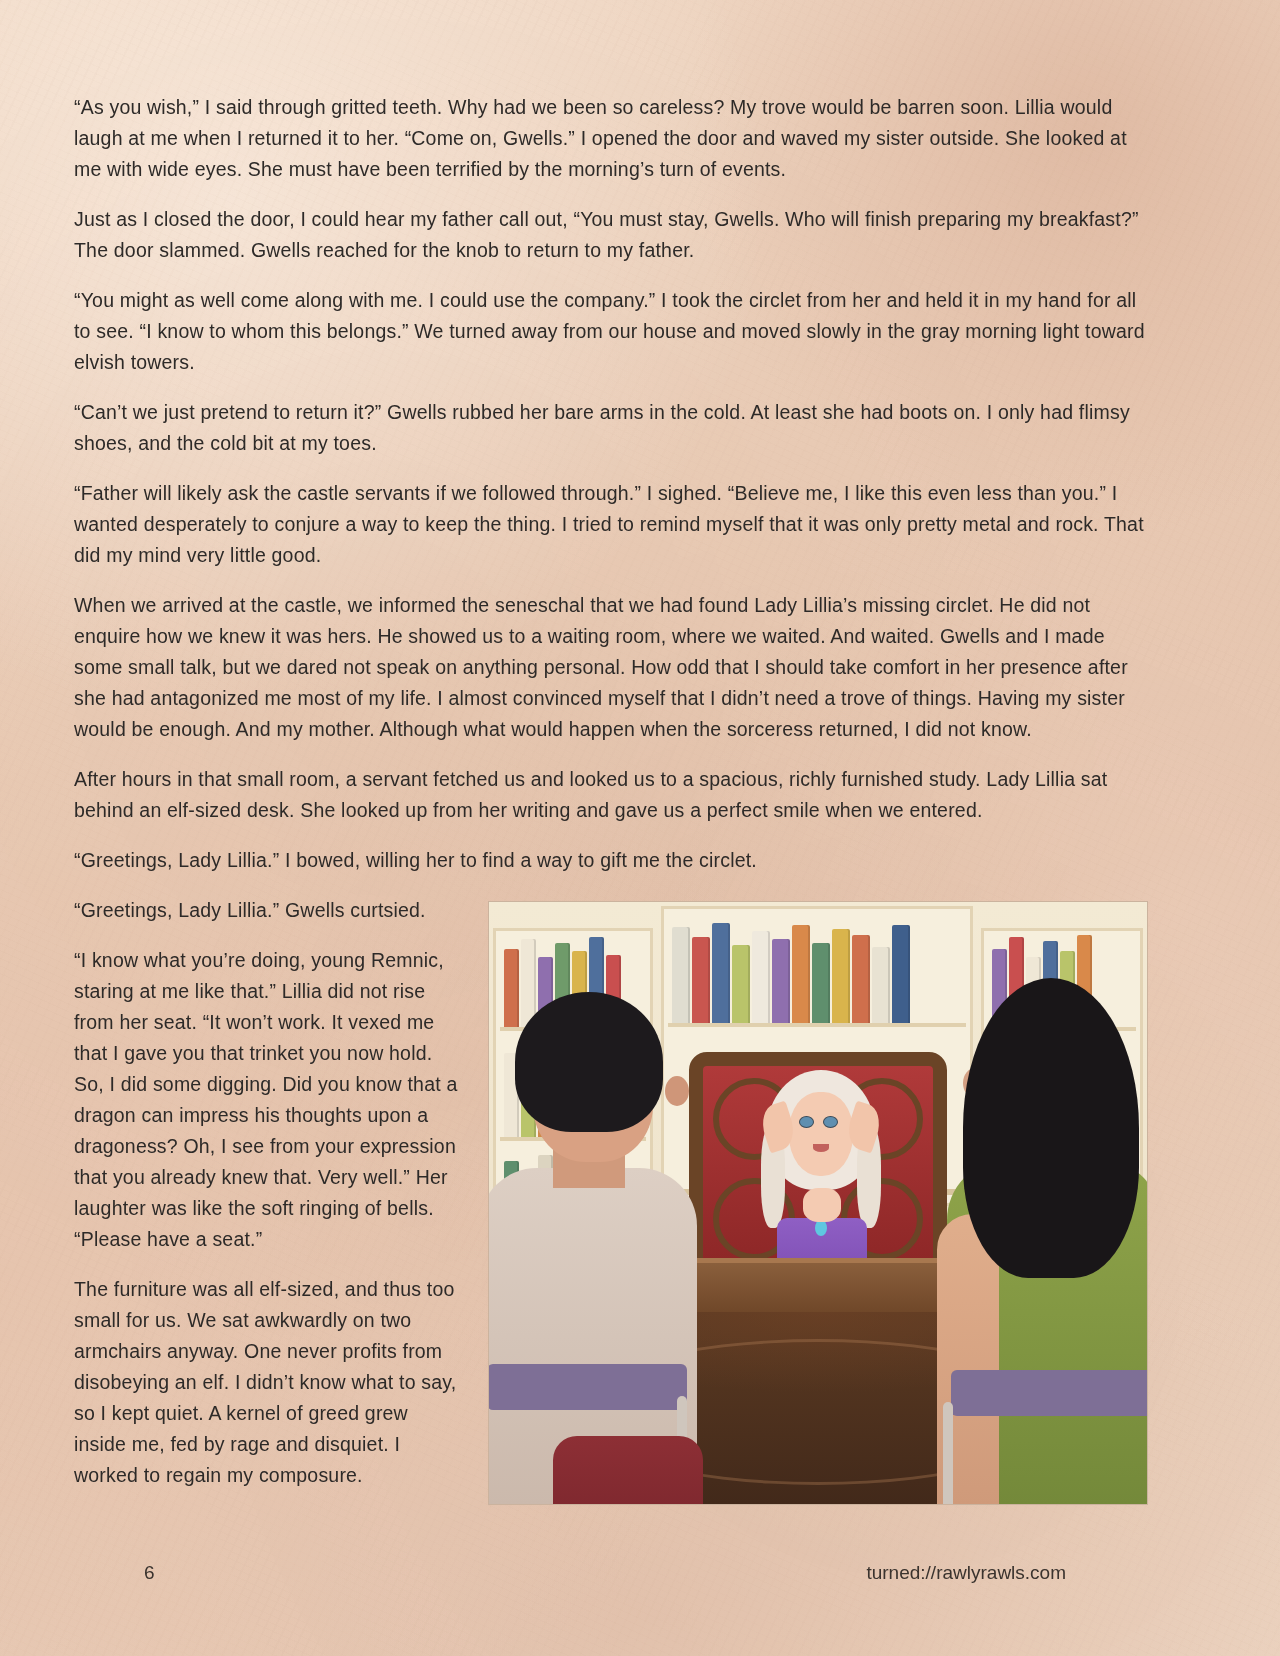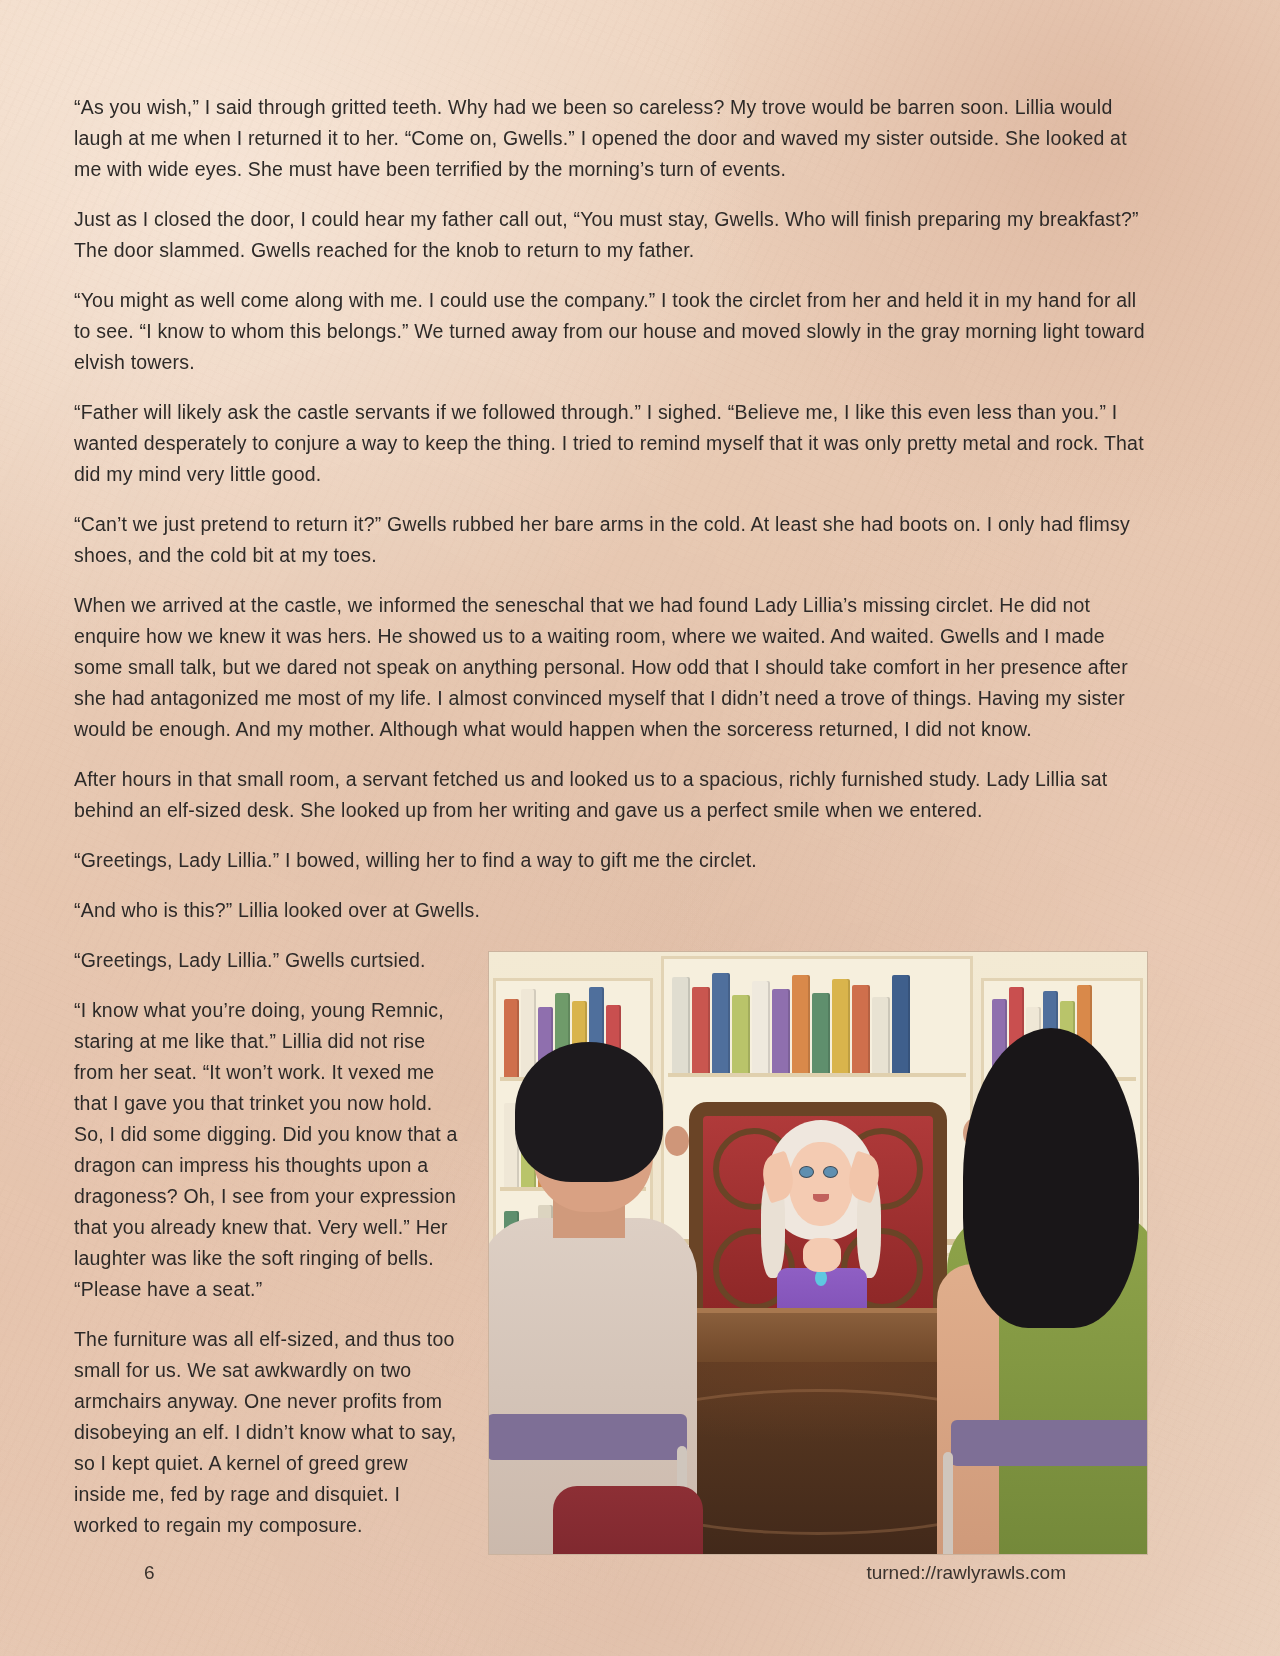--- a/index.html
+++ b/index.html
@@ -223,26 +223,25 @@
 
 <div class="page">
   <div class="grain"></div>
 </div>
 
 <div class="content clearfix">
 
   <p class="para">“As you wish,” I said through gritted teeth. Why had we been so careless? My trove would be barren soon. Lillia would laugh at me when I returned it to her. “Come on, Gwells.” I opened the door and waved my sister outside. She looked at me with wide eyes. She must have been terrified by the morning’s turn of events.</p>
   <p class="para">Just as I closed the door, I could hear my father call out, “You must stay, Gwells. Who will finish preparing my breakfast?” The door slammed. Gwells reached for the knob to return to my father.</p>
   <p class="para">“You might as well come along with me. I could use the company.” I took the circlet from her and held it in my hand for all to see. “I know to whom this belongs.” We turned away from our house and moved slowly in the gray morning light toward elvish towers.</p>
+  <p class="para">“Can’t we just pretend to return it?” Gwells rubbed her bare arms in the cold. At least she had boots on. I only had flimsy shoes, and the cold bit at my toes.</p>
   <p class="para">“Father will likely ask the castle servants if we followed through.” I sighed. “Believe me, I like this even less than you.” I wanted desperately to conjure a way to keep the thing. I tried to remind myself that it was only pretty metal and rock. That did my mind very little good.</p>
-  <p class="para">“Can’t we just pretend to return it?” Gwells rubbed her bare arms in the cold. At least she had boots on. I only had flimsy shoes, and the cold bit at my toes.</p>
   <p class="para">When we arrived at the castle, we informed the seneschal that we had found Lady Lillia’s missing circlet. He did not enquire how we knew it was hers. He showed us to a waiting room, where we waited. And waited. Gwells and I made some small talk, but we dared not speak on anything personal. How odd that I should take comfort in her presence after she had antagonized me most of my life. I almost convinced myself that I didn’t need a trove of things. Having my sister would be enough. And my mother. Although what would happen when the sorceress returned, I did not know.</p>
   <p class="para">After hours in that small room, a servant fetched us and looked us to a spacious, richly furnished study. Lady Lillia sat behind an elf-sized desk. She looked up from her writing and gave us a perfect smile when we entered.</p>
   <p class="para">“Greetings, Lady Lillia.” I bowed, willing her to find a way to gift me the circlet.</p>
-  <p class="para">“And who is this?” Lillia looked over at Gwells.</p>
 
   <figure class="wrap-figure">
     <div class="illus">
       <div class="room-wall"></div>
 
       <div class="shelf-unit shelf-left">
         <div class="shelf-row" style="top:4px;height:96px;">
           <span class="book" style="height:78px;background:#cf6f4c;"></span>
           <span class="book" style="height:88px;background:#efe7d6;"></span>
           <span class="book" style="height:70px;background:#8f6fae;"></span>

